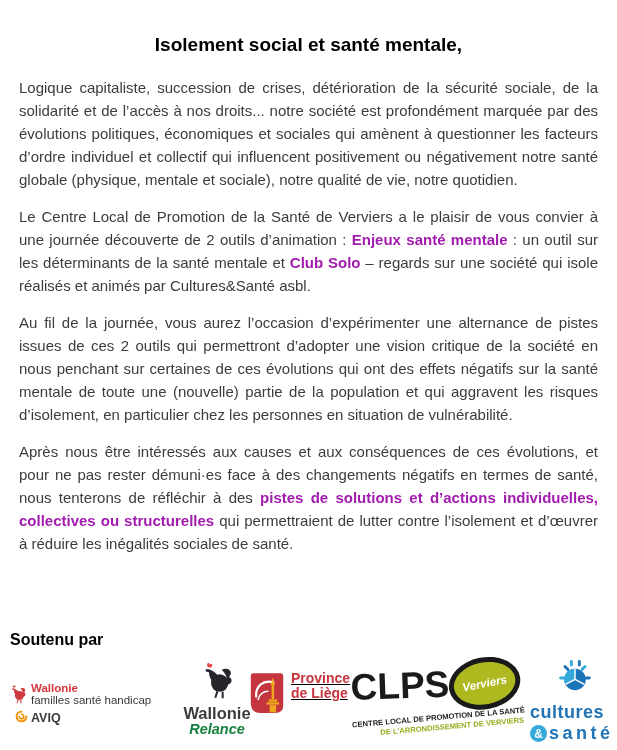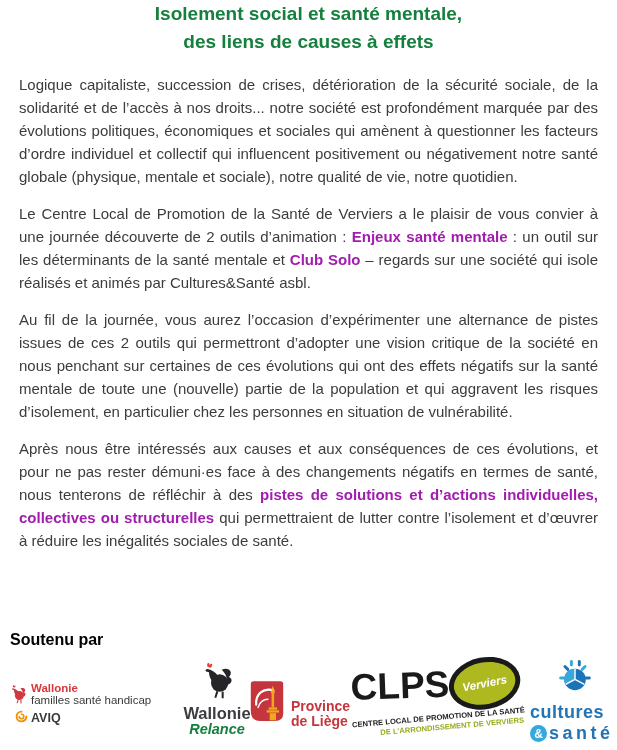--- a/index.html
+++ b/index.html
@@ -3,22 +3,22 @@
 <meta charset="utf-8">
 <style>
   html,body { margin:0; padding:0; background:#ffffff; }
   .page {
     position:relative; width:617px; height:750px; background:#ffffff;
     font-family:"Liberation Sans", sans-serif; overflow:hidden;
     margin:0 auto;
   }
   
   .title {
-    text-align:center;
-    font-size:19px; line-height:28px; font-weight:700; color:#15803d;
+    padding-top:31px; text-align:center;
+    font-size:19px; line-height:28px; font-weight:700; color:#000000;
   }
   
   .content {
     margin:17px 19px 0 19px;
     font-size:15px; line-height:23px; color:#3c3c3c;
     text-align:justify;
   }
   .content p { margin:0 0 14px 0; }
   .content b { font-weight:700; color:#a21caf; }
   
@@ -38,21 +38,21 @@
   .aviq-sub { color:#3a3a3a; font-size:11.5px; line-height:13px; }
   .aviq-row { display:flex; align-items:center; margin-top:2px; }
   .aviq-name { color:#3a3a3a; font-weight:700; font-size:12.5px; margin-left:3px;text-align:right; }
 
   
   .relance { left:181px; top:3px; width:72px; text-align:center; }
   .relance-line1 { color:#3b3b40; font-weight:700; font-size:16.5px; line-height:16px; }
   .relance-line2 { color:#15803d; font-weight:700; font-style:italic; font-size:14.5px; line-height:16px; }
 
   
-  .province { left:249px; top:21px; display:flex; align-items:flex-end; }
+  .province { left:249px; top:13px; display:flex; align-items:flex-start;text-decoration:underline; }
   .province-text { margin-left:6px; color:#c4353d; font-size:14px; line-height:15px; font-weight:700; }
 
   
   .clps { left:351px; top:1px; width:172px; transform:rotate(-2deg); }
   .clps-row { display:flex; align-items:center; }
   .clps-acronym { font-size:37px; font-weight:700; color:#1a1a1a; letter-spacing:0px; line-height:40px; }
   .clps-badge {
     width:62px; height:42px; margin-left:-1px;
     background:#aeb920; border:5px solid #1a1a1a; border-radius:50%;
     transform:rotate(-9deg);
@@ -74,21 +74,20 @@
   }
   .cs-word2 { color:#2174b5; font-weight:700; font-size:18px; letter-spacing:3.5px; margin-left:2px; }
 </style>
 </head>
 <body>
 
 <div class="page">
 
   <div class="title">
     <div>Isolement social et santé mentale,</div>
-    <div>des liens de causes à effets</div>
   </div>
 
   <div class="content">
       <p><span>Logique capitaliste, succession de crises, détérioration de la sécurité sociale, de la solidarité et de l’accès à nos droits... notre société est profondément marquée par des évolutions politiques, économiques et sociales qui amènent à questionner les facteurs d’ordre individuel et collectif qui influencent positivement ou négativement notre santé globale (physique, mentale et sociale), notre qualité de vie, notre quotidien.</span></p>
       <p><span>Le Centre Local de Promotion de la Santé de Verviers a le plaisir de vous convier à une journée découverte de 2 outils d’animation : </span><b>Enjeux santé mentale</b><span> : un outil sur les déterminants de la santé mentale et </span><b>Club Solo</b><span> – regards sur une société qui isole réalisés et animés par Cultures&amp;Santé asbl.</span></p>
       <p><span>Au fil de la journée, vous aurez l’occasion d’expérimenter une alternance de pistes issues de ces 2 outils qui permettront d’adopter une vision critique de la société en nous penchant sur certaines de ces évolutions qui ont des effets négatifs sur la santé mentale de toute une (nouvelle) partie de la population et qui aggravent les risques d’isolement, en particulier chez les personnes en situation de vulnérabilité.</span></p>
       <p><span>Après nous être intéressés aux causes et aux conséquences de ces évolutions, et pour ne pas rester démuni·es face à des changements négatifs en termes de santé, nous tenterons de réfléchir à des </span><b>pistes de solutions et d’actions individuelles, collectives ou structurelles</b><span> qui permettraient de lutter contre l’isolement et d’œuvrer à réduire les inégalités sociales de santé.</span></p>
     </div>
 
   <div class="footer">

